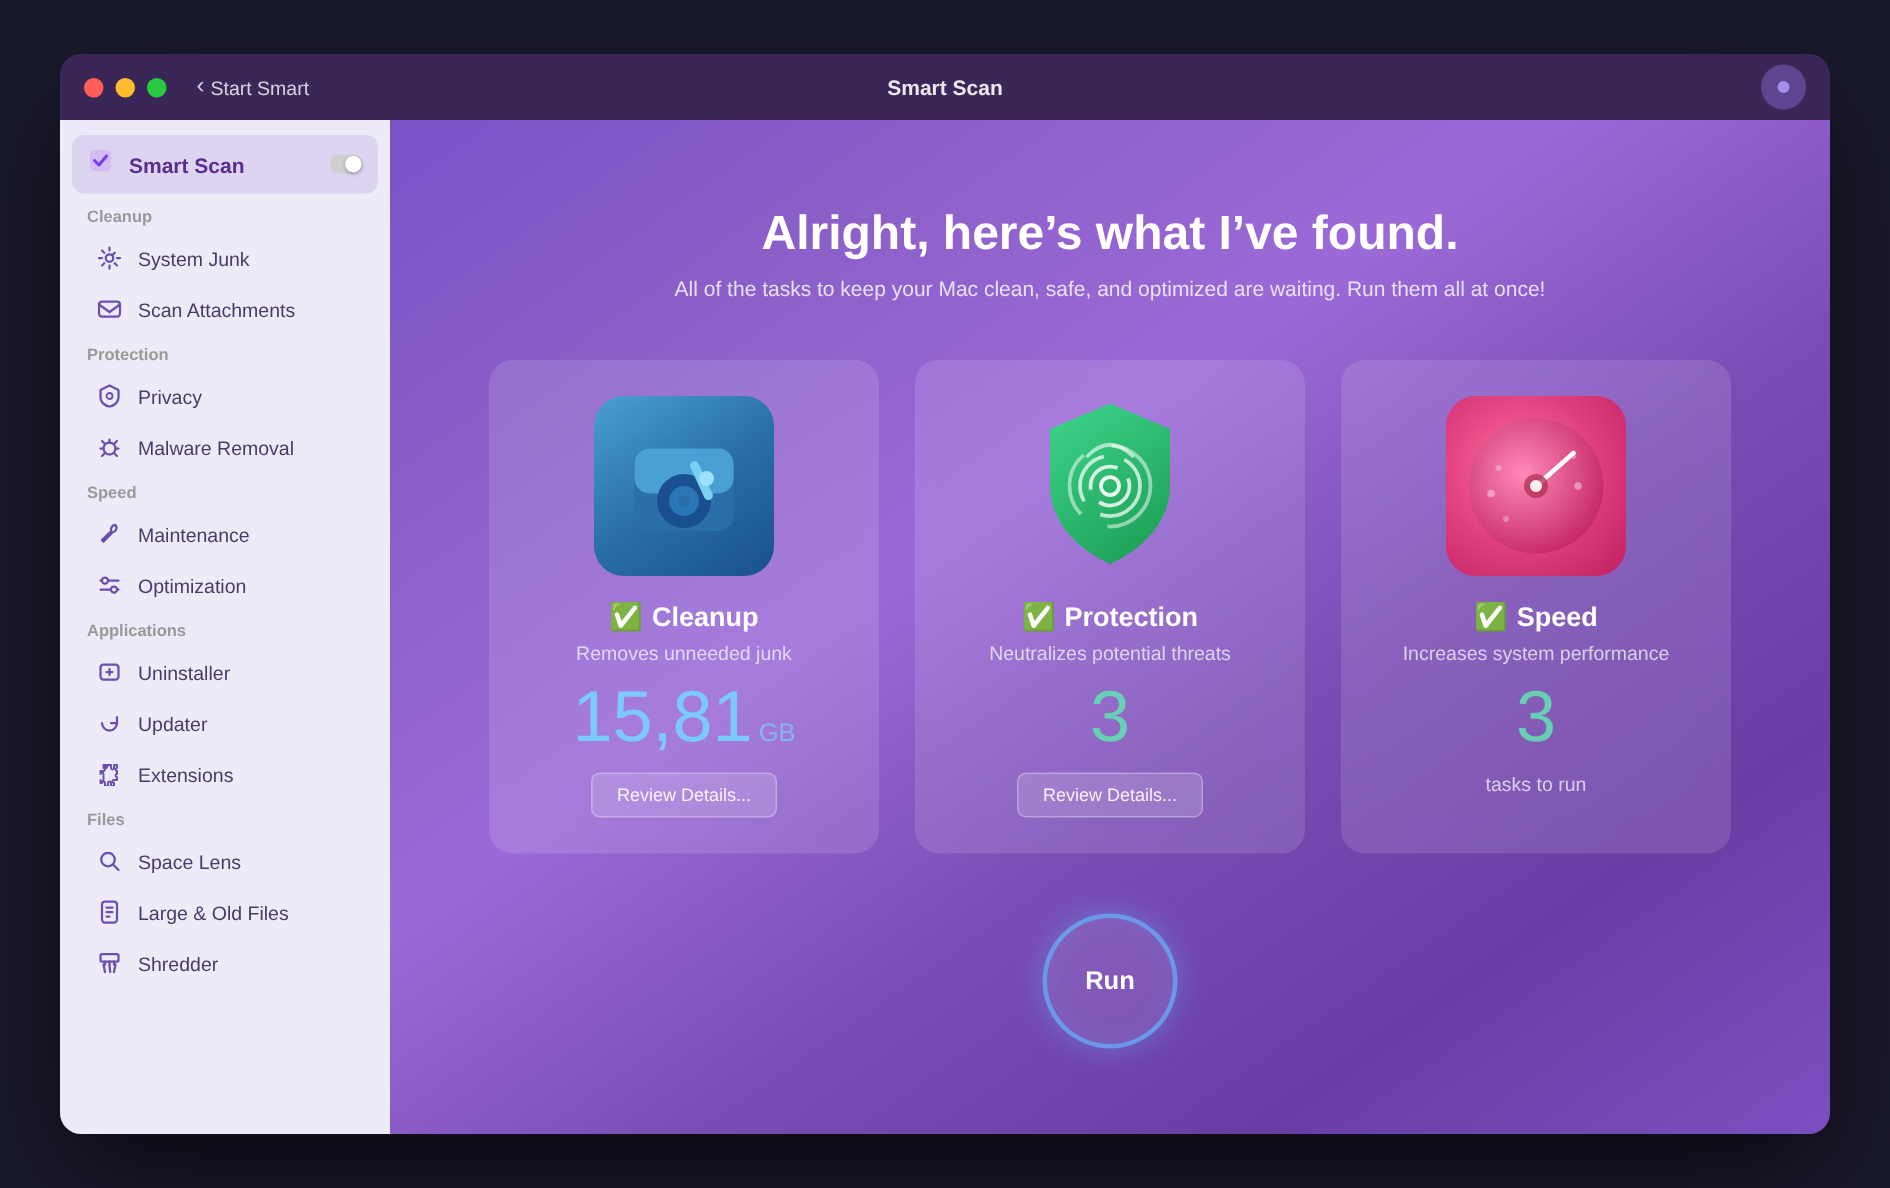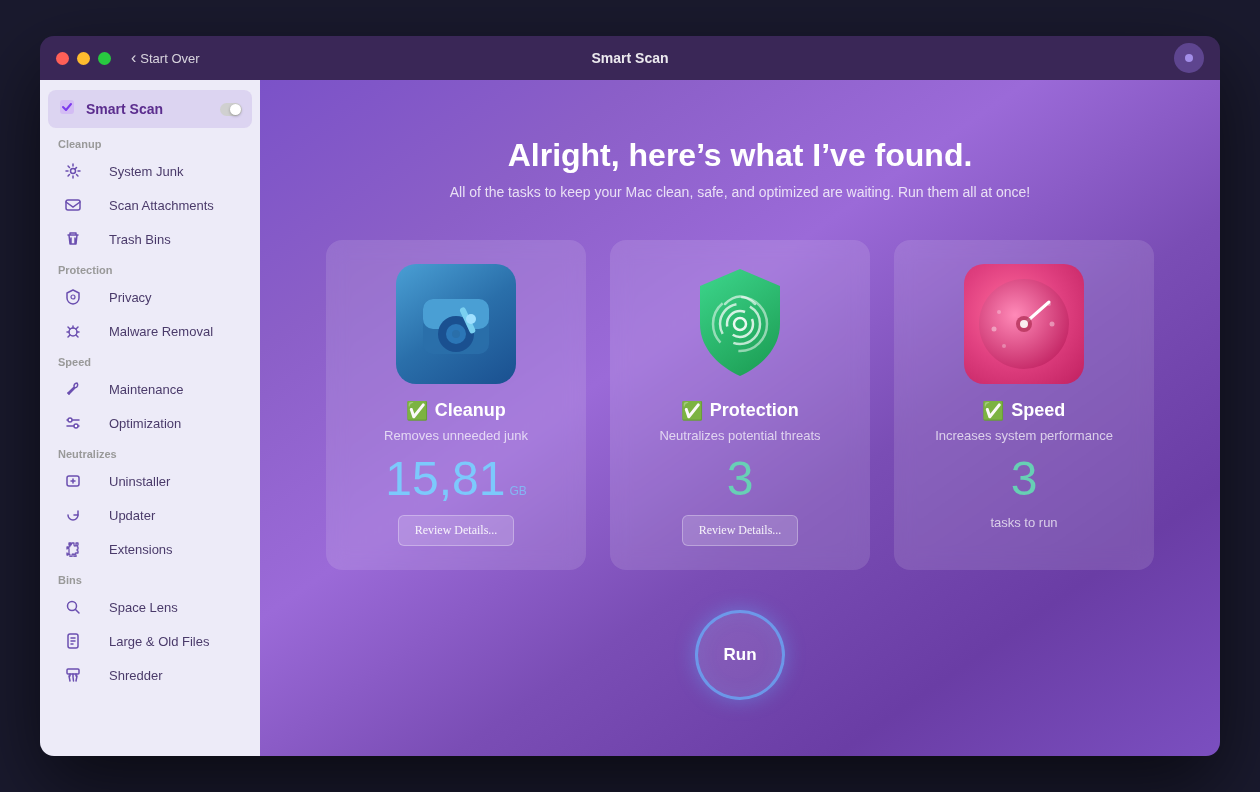--- a/index.html
+++ b/index.html
@@ -135,21 +135,21 @@
       font-size: 11px;
       font-weight: 600;
       color: #999;
       padding: 8px 18px 4px;
       text-transform: none;
       letter-spacing: 0;
     }
     .sidebar-item {
       display: flex;
       align-items: center;
-      gap: 27px;
+      gap: 10px;
       padding: 7px 18px;
       cursor: pointer;
       border-radius: 6px;
       margin: 1px 6px;
     }
     .sidebar-item .item-icon {
       width: 18px;
       height: 18px;
       display: flex;
       align-items: center;
@@ -259,21 +259,20 @@
     }
     .review-btn {
       background: rgba(255,255,255,0.15);
       border: 1px solid rgba(255,255,255,0.3);
       border-radius: 6px;
       color: rgba(255,255,255,0.9);
       font-size: 12px;
       padding: 7px 16px;
       cursor: pointer;
       margin-top: 8px;
-      font-family: Liberation Serif, serif;
     }
     .tasks-label {
       font-size: 13px;
       color: rgba(255,255,255,0.7);
       margin-top: 8px;
     }
     .run-btn {
       width: 90px;
       height: 90px;
       border-radius: 50%;
@@ -295,21 +294,21 @@
 <div class="window">
 
   <div class="titlebar">
     <div class="traffic-lights">
       <div class="traffic-light tl-red"></div>
       <div class="traffic-light tl-yellow"></div>
       <div class="traffic-light tl-green"></div>
     </div>
     <div class="titlebar-back">
       <span class="titlebar-back-chevron">‹</span>
-      <span>Start Over</span>
+      <span>Start Smart</span>
     </div>
     <div class="titlebar-center">Smart Scan</div>
     <div class="titlebar-right">
       <div class="titlebar-right-dot"></div>
     </div>
   </div>
 
   <div class="main-content">
 
     <div class="sidebar">
@@ -337,28 +336,20 @@
       </div>
       <div class="sidebar-item">
         <span class="item-icon">
           <svg width="16" height="16" viewBox="0 0 16 16" fill="none">
             <rect x="1" y="3" width="14" height="10" rx="2" stroke="#6b4fb0" stroke-width="1.5"></rect>
             <path d="M1 5l7 5 7-5" stroke="#6b4fb0" stroke-width="1.5" stroke-linecap="round"></path>
           </svg>
         </span>
         <span class="item-label">Scan Attachments</span>
       </div>
-      <div class="sidebar-item">
-        <span class="item-icon">
-          <svg width="16" height="16" viewBox="0 0 16 16" fill="none">
-            <path d="M3 4h10M5 4V2h6v2M6 7v5M10 7v5M4 4l1 9h6l1-9" stroke="#6b4fb0" stroke-width="1.5" stroke-linecap="round" stroke-linejoin="round"></path>
-          </svg>
-        </span>
-        <span class="item-label">Trash Bins</span>
-      </div>
 
       <div class="sidebar-section-label">Protection</div>
       <div class="sidebar-item">
         <span class="item-icon">
           <svg width="16" height="16" viewBox="0 0 16 16" fill="none">
             <path d="M8 1L2 4v5c0 3 2.5 5.5 6 6 3.5-.5 6-3 6-6V4L8 1z" stroke="#6b4fb0" stroke-width="1.5" stroke-linejoin="round"></path>
             <circle cx="8" cy="8" r="2" stroke="#6b4fb0" stroke-width="1.2"></circle>
           </svg>
         </span>
         <span class="item-label">Privacy</span>
@@ -388,21 +379,21 @@
           <svg width="16" height="16" viewBox="0 0 16 16" fill="none">
             <line x1="2" y1="5" x2="14" y2="5" stroke="#6b4fb0" stroke-width="1.5" stroke-linecap="round"></line>
             <line x1="2" y1="11" x2="14" y2="11" stroke="#6b4fb0" stroke-width="1.5" stroke-linecap="round"></line>
             <circle cx="5" cy="5" r="2" fill="white" stroke="#6b4fb0" stroke-width="1.5"></circle>
             <circle cx="11" cy="11" r="2" fill="white" stroke="#6b4fb0" stroke-width="1.5"></circle>
           </svg>
         </span>
         <span class="item-label">Optimization</span>
       </div>
 
-      <div class="sidebar-section-label">Neutralizes</div>
+      <div class="sidebar-section-label">Applications</div>
       <div class="sidebar-item">
         <span class="item-icon">
           <svg width="16" height="16" viewBox="0 0 16 16" fill="none">
             <rect x="2" y="3" width="12" height="10" rx="2" stroke="#6b4fb0" stroke-width="1.5"></rect>
             <path d="M6 8h4M8 6v4" stroke="#6b4fb0" stroke-width="1.5" stroke-linecap="round"></path>
           </svg>
         </span>
         <span class="item-label">Uninstaller</span>
       </div>
       <div class="sidebar-item">
@@ -416,21 +407,21 @@
       </div>
       <div class="sidebar-item">
         <span class="item-icon">
           <svg width="16" height="16" viewBox="0 0 16 16" fill="none">
             <path d="M7 2h2v2a1 1 0 002 0V2h2v2a1 1 0 000 2v2a1 1 0 000 2v2h-2a1 1 0 000 2v2H9v-2a1 1 0 00-2 0v2H5v-2a1 1 0 00-2 0H2v-2a1 1 0 002 0V8a1 1 0 00-2 0V6h2a1 1 0 000-2V2h2a1 1 0 000 2z" stroke="#6b4fb0" stroke-width="1.3" stroke-linejoin="round"></path>
           </svg>
         </span>
         <span class="item-label">Extensions</span>
       </div>
 
-      <div class="sidebar-section-label">Bins</div>
+      <div class="sidebar-section-label">Files</div>
       <div class="sidebar-item">
         <span class="item-icon">
           <svg width="16" height="16" viewBox="0 0 16 16" fill="none">
             <circle cx="7" cy="7" r="4.5" stroke="#6b4fb0" stroke-width="1.5"></circle>
             <path d="M10.5 10.5L14 14" stroke="#6b4fb0" stroke-width="1.5" stroke-linecap="round"></path>
           </svg>
         </span>
         <span class="item-label">Space Lens</span>
       </div>
       <div class="sidebar-item">
@@ -473,21 +464,21 @@
               <rect x="48" y="30" width="6" height="28" rx="3" fill="#7ad0f0" transform="rotate(-25 48 30)"></rect>
               <circle cx="60" cy="40" r="5" fill="#a0e0ff"></circle>
             </svg>
           </div>
           <div class="card-title-row">
             <span class="card-check">✅</span>
             <span class="card-title">Cleanup</span>
           </div>
           <div class="card-desc">Removes unneeded junk</div>
           <div class="card-number">
-            <span>15,81</span><span class="card-number-unit" style="font-size:12px;margin-left:4px;color:rgba(120,210,255,0.7)">GB</span>
+            <span>15,81</span><span class="card-number-unit" style="font-size:17px;margin-left:4px;color:rgba(120,210,255,0.7)">GB</span>
           </div>
           <button class="review-btn">Review Details...</button>
         </div>
 
         <div class="card">
           <div class="card-icon-area card-icon-protection" style="background:transparent;position:relative;">
             <svg width="110" height="120" viewBox="0 0 110 120" fill="none" xmlns="http://www.w3.org/2000/svg">
               <path d="M55 5L95 22V60C95 85 75 103 55 112C35 103 15 85 15 60V22L55 5Z" fill="url(#shieldGrad)"></path>
               <defs>
                 <linearGradient id="shieldGrad" x1="15" y1="5" x2="95" y2="112" gradientUnits="userSpaceOnUse">

